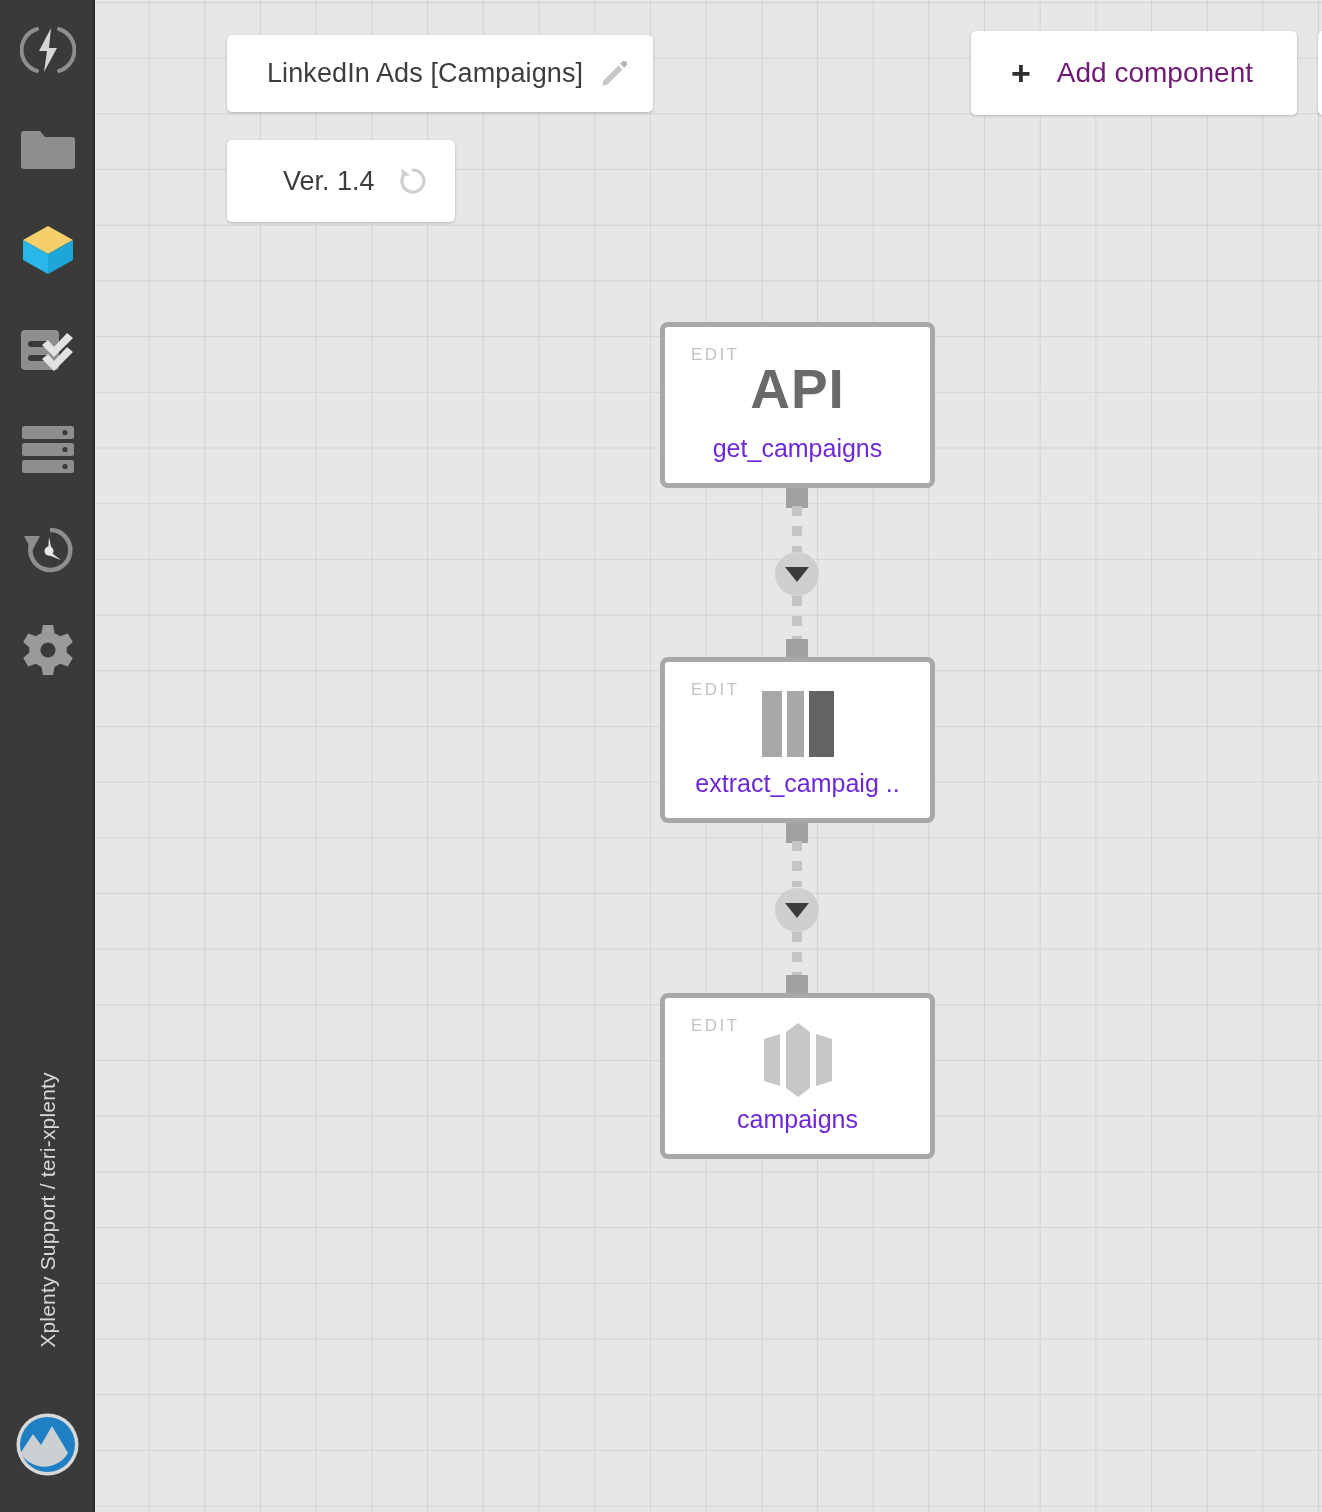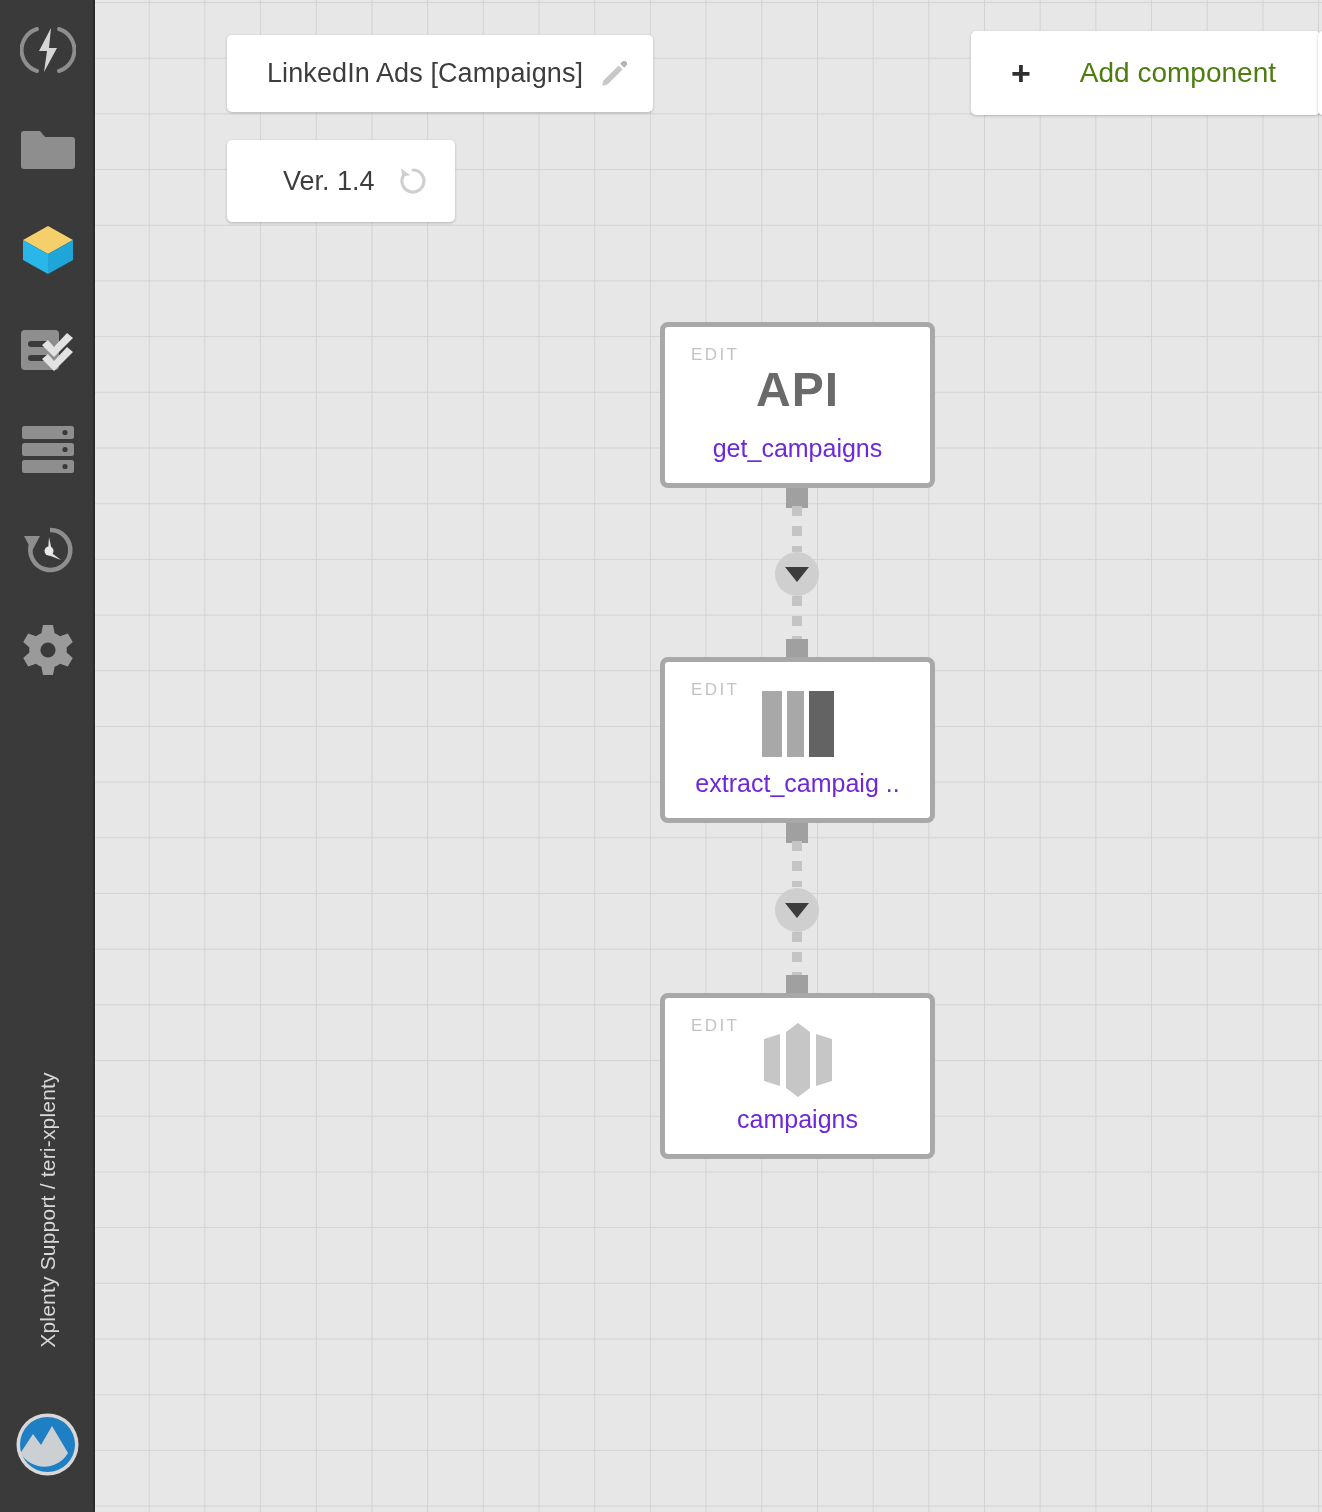--- a/index.html
+++ b/index.html
@@ -134,22 +134,21 @@
   }
   .chip-add .plus {
     font-size: 34px;
     font-weight: bold;
     color: #2f2f2f;
     line-height: 1;
     margin-right: 26px;
   }
   .chip-add .label {
     font-size: 28px;
-    color: #4d7c0f;
-    margin-left: 23px;
+    color: #701a75;
   }
 
   .chip-comment {
     left: 1223px;
     top: 31px;
     width: 79px;
     height: 84px;
     padding: 0;
     justify-content: center;
   }
@@ -178,21 +177,21 @@
     position: absolute;
     left: 0;
     top: 26px;
     width: 100%;
     height: 72px;
     display: flex;
     align-items: center;
     justify-content: center;
   }
   .node .node-icon .api-text {
-    font-size: 48px;
+    font-size: 55px;
     font-weight: bold;
     color: #6a6a6a;
     letter-spacing: 1px;
   }
   .node .node-label {
     position: absolute;
     left: 0;
     bottom: 20px;
     width: 100%;
     text-align: center;

